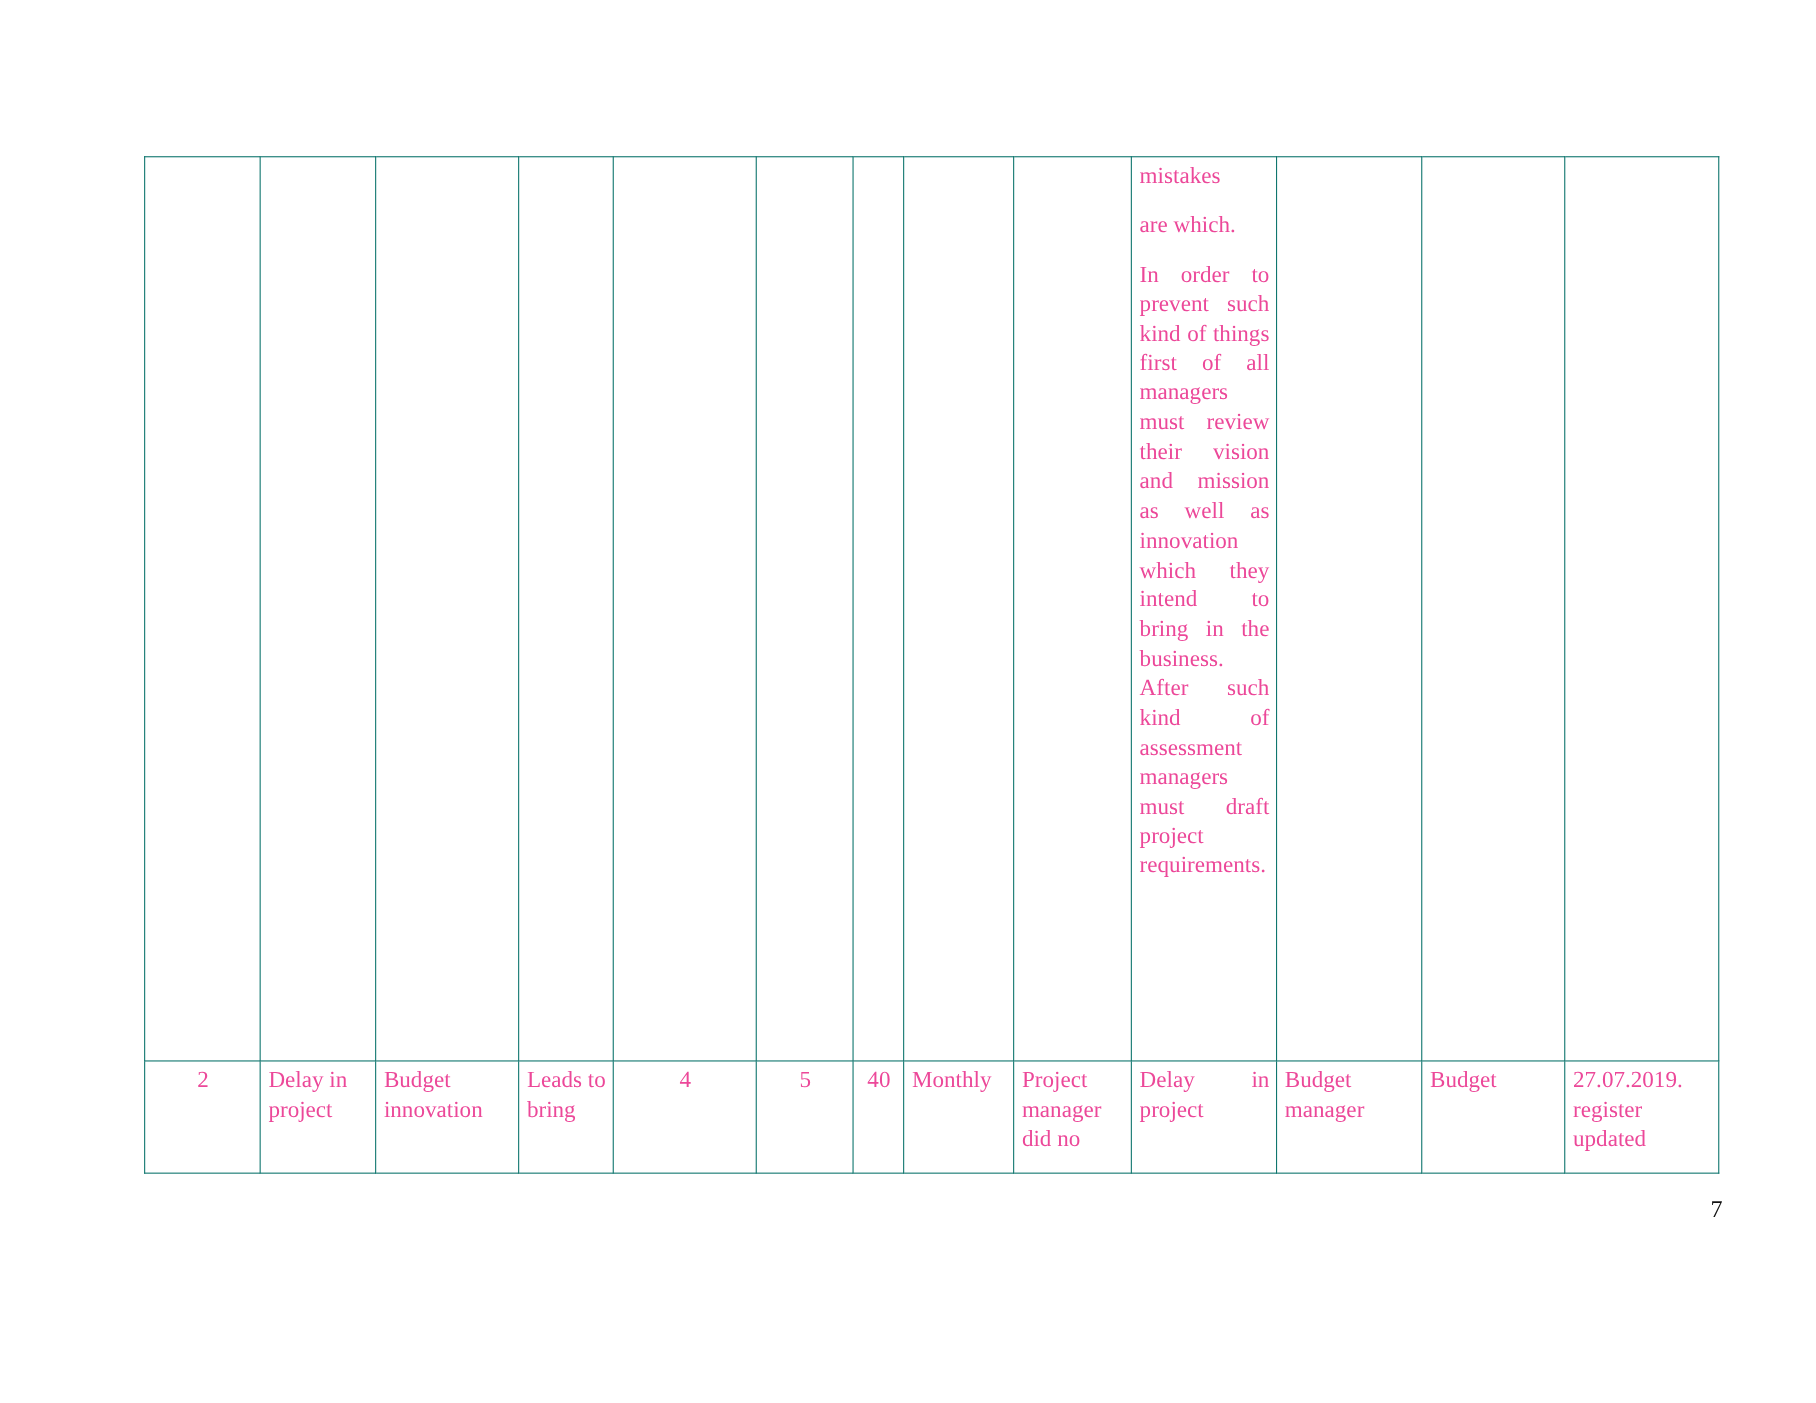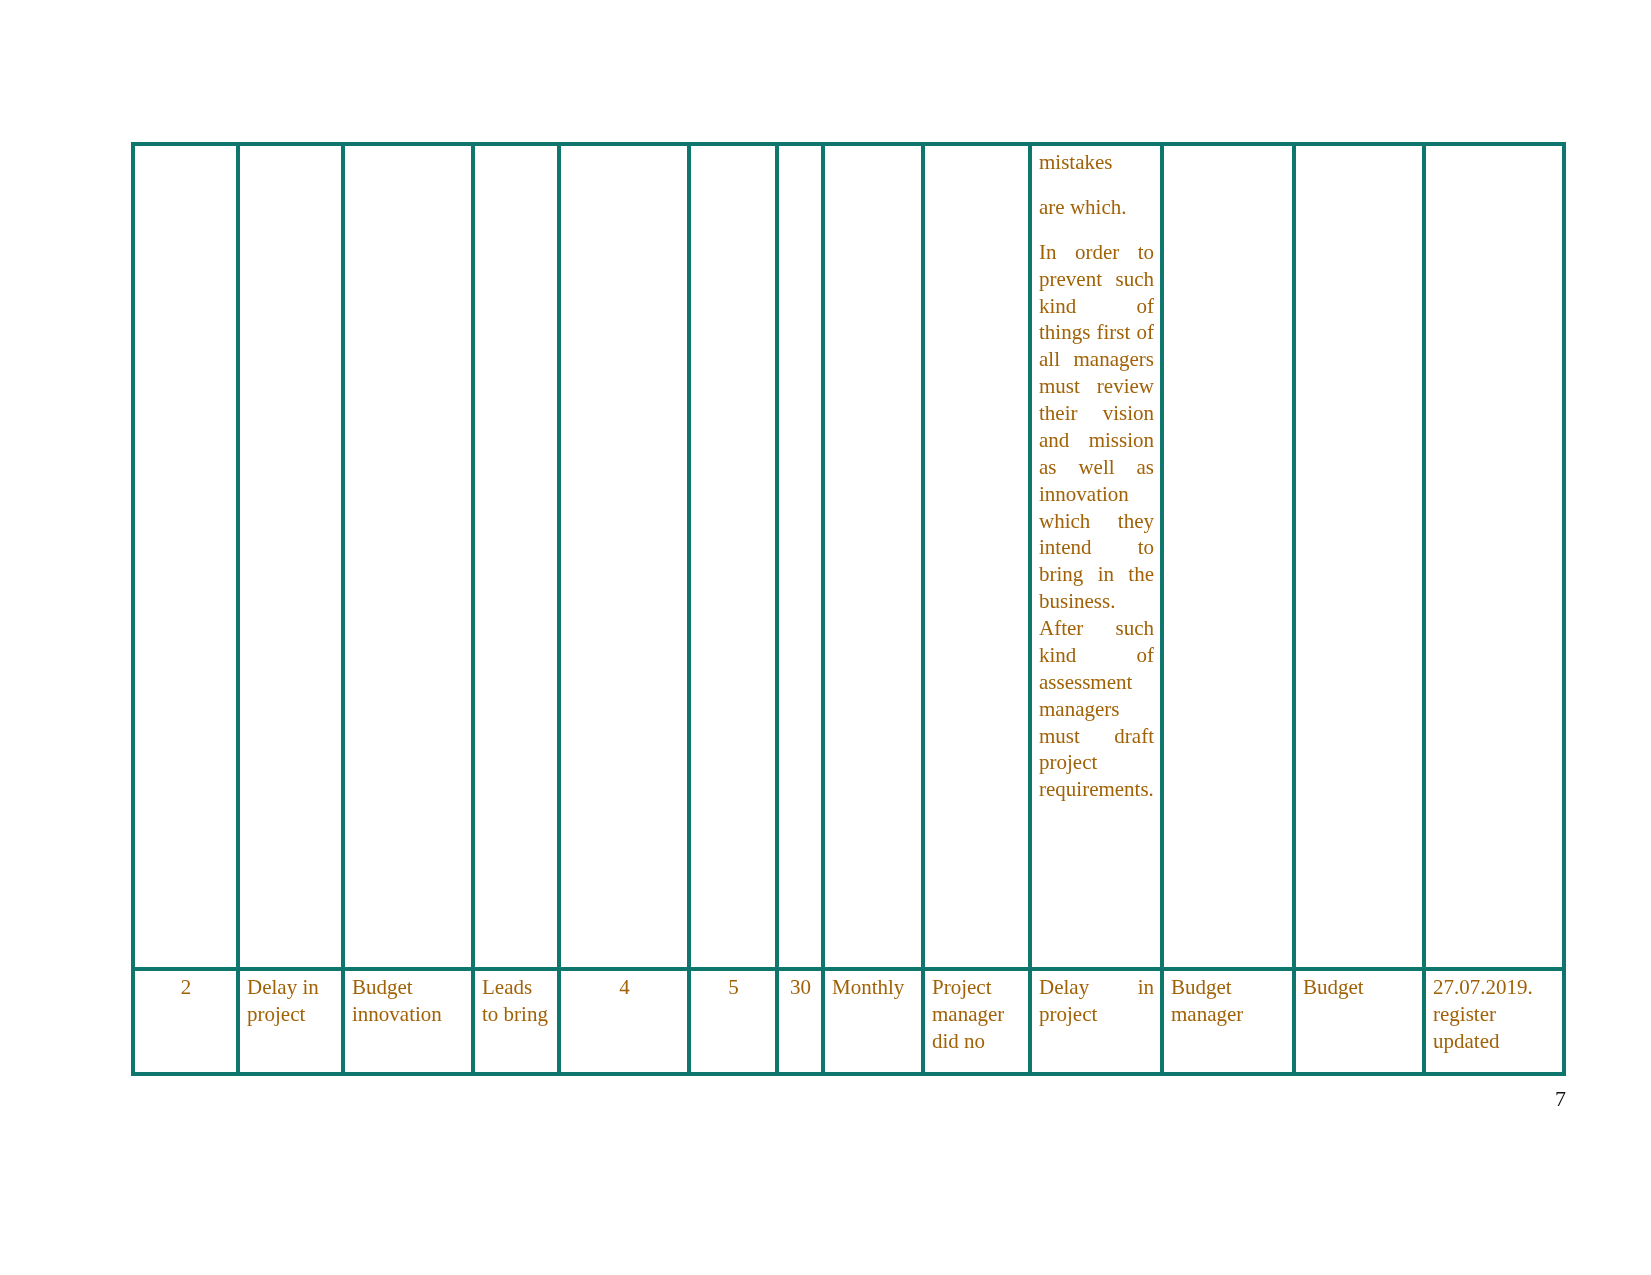--- a/index.html
+++ b/index.html
@@ -17,23 +17,23 @@
   }
   .risk-table {
     position: absolute;
     left: 131px;
     top: 142px;
     width: 1425px;
     border-collapse: collapse;
     table-layout: fixed;
   }
   .risk-table td {
-    border: 4px solid #0f766e;
+    border: 1px solid #0f766e;
     vertical-align: top;
-    color: #a16207;
+    color: #ec4899;
     font-size: 21px;
     line-height: 1.28;
     padding: 3px 6px 3px 7px;
   }
   
   col.c0  { width: 105px; }
   col.c1  { width: 105px; }
   col.c2  { width: 130px; }
   col.c3  { width: 86px;  }
   col.c4  { width: 130px; }
@@ -123,21 +123,21 @@
         <td class="cont-cell"></td>
       </tr>
 
       <tr class="data-row">
         <td class="center">2</td>
         <td>Delay in project</td>
         <td>Budget innovation</td>
         <td>Leads to bring</td>
         <td class="center">4</td>
         <td class="center">5</td>
-        <td class="center break-any">30</td>
+        <td class="center break-any">40</td>
         <td class="break-any">Monthly</td>
         <td>Project manager did no</td>
         <td class="justify loose">Delay in project</td>
         <td class="loose">Budget manager</td>
         <td>Budget</td>
         <td>27.07.2019. register updated</td>
       </tr>
     </tbody>
   </table>
 

